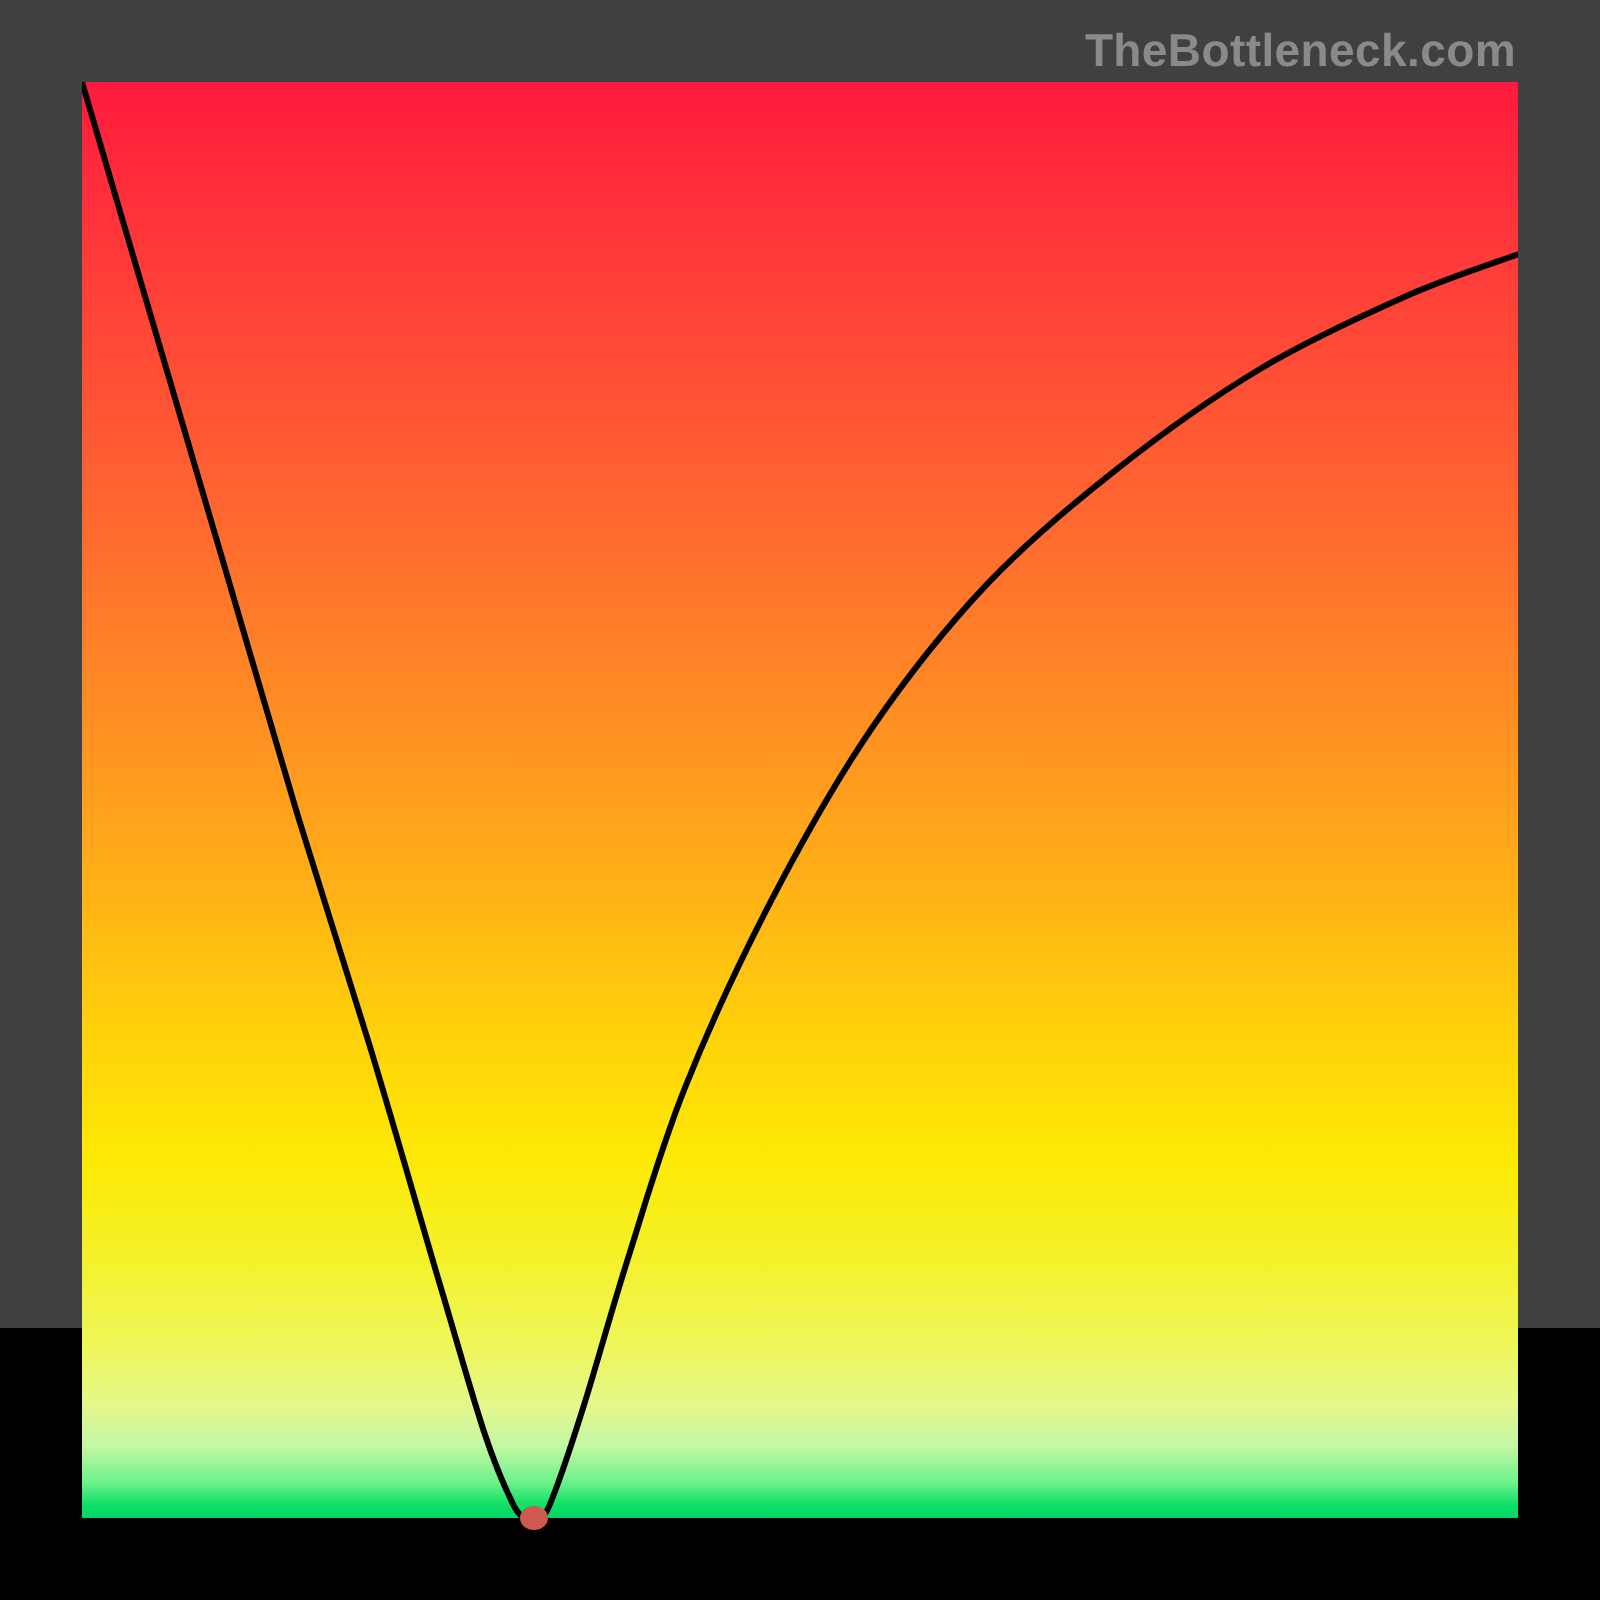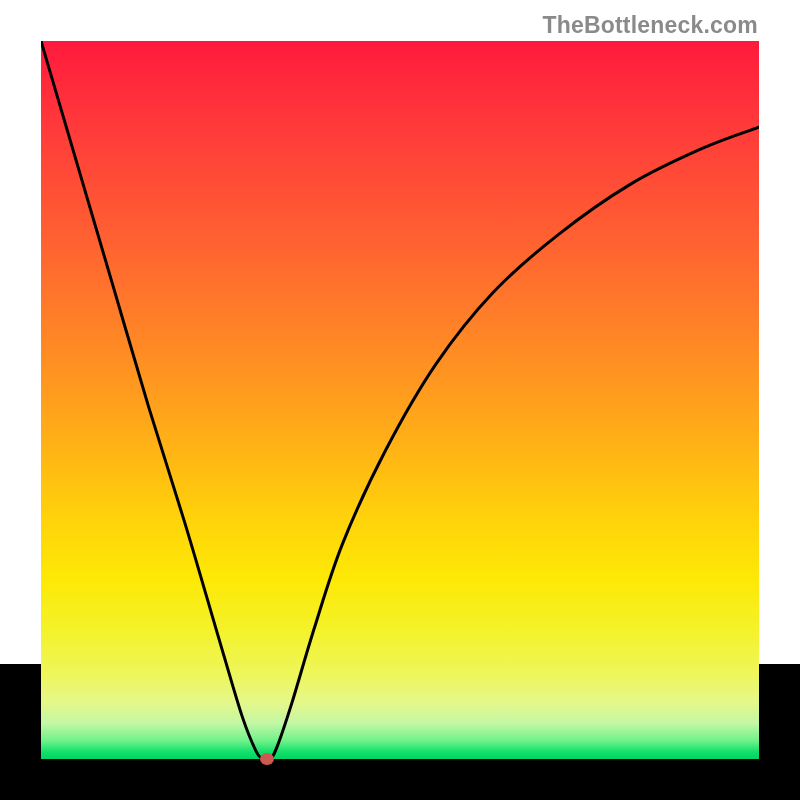--- a/index.html
+++ b/index.html
@@ -7,21 +7,21 @@
     padding: 0;
     width: 800px;
     height: 800px;
     background: #000;
     overflow: hidden;
   }
   .frame {
     position: relative;
     width: 800px;
     height: 664px;
-    background: #ffffff;
+    background: #404040;
   }
   .plot-area {
     position: absolute;
     left: 41px;
     top: 41px;
     width: 718px;
     height: 718px;
     
     background: linear-gradient(
       to bottom,

